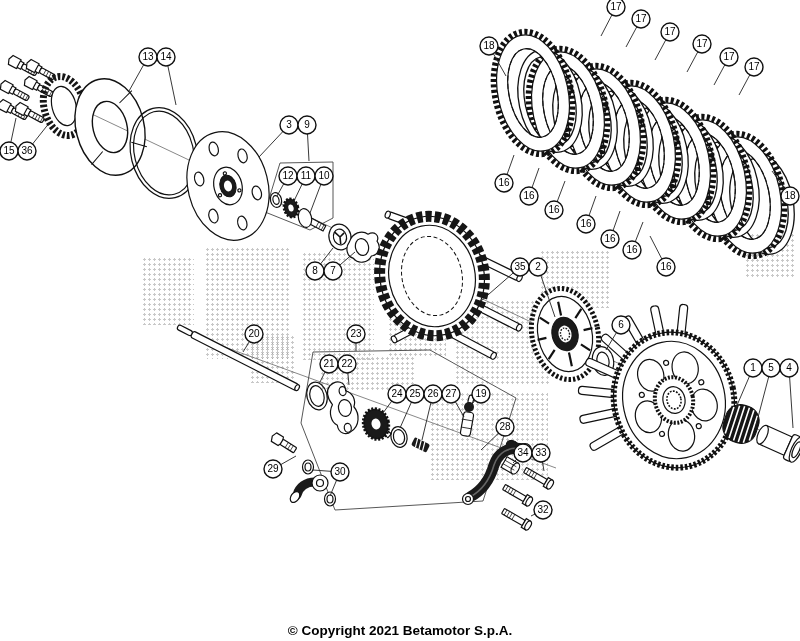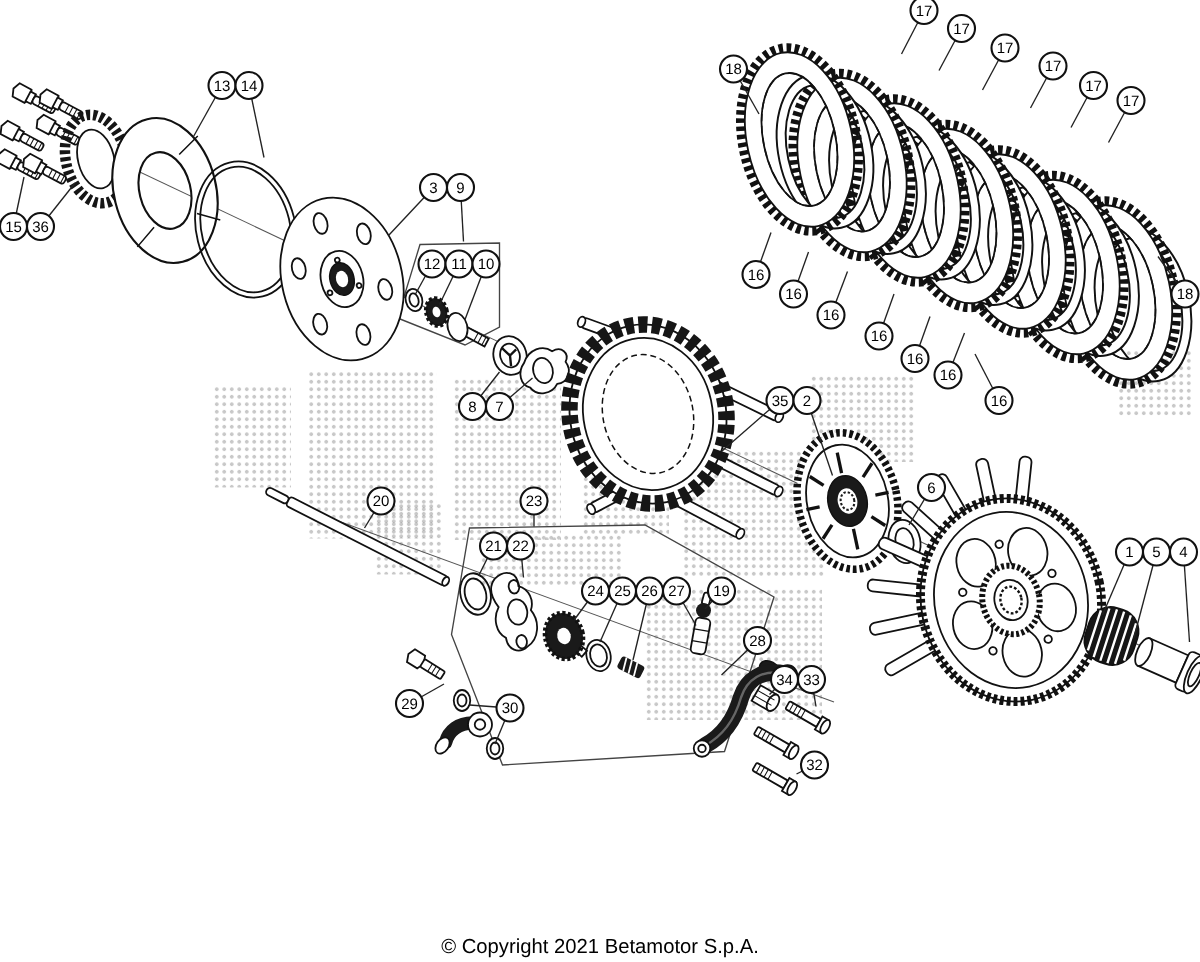--- a/index.html
+++ b/index.html
@@ -2,21 +2,21 @@
 <html><head>
 <meta charset="utf-8">
 <style>
   html,body{margin:0;padding:0;background:#fff;}
   .stage{position:relative;width:800px;height:641px;background:#fff;overflow:hidden;
          font-family:"Liberation Sans",sans-serif;}
   .stage svg{position:absolute;left:0;top:0;}
   .dots{position:absolute;background-image:radial-gradient(#858585 1px,transparent 1.4px);
         background-size:5px 5px;opacity:.45;}
   .copyright{position:absolute;left:50%;transform:translateX(-50%);bottom:3px;
-             font-size:13.5px;font-weight:400;color:#000;white-space:nowrap;}
+             font-size:13.5px;font-weight:700;color:#000;white-space:nowrap;}
   
   .fw{fill:#fff;stroke:#111;stroke-width:1.2;}
   .ln{fill:none;stroke:#111;stroke-width:1.2;}
   .dk{fill:#1a1a1a;stroke:#111;stroke-width:1;}
   .axis{stroke:#555;stroke-width:.7;}
   .outline{fill:none;stroke:#444;stroke-width:.9;}
   .ldr{stroke:#222;stroke-width:.9;}
   .co{fill:#fff;stroke:#111;stroke-width:1.4;}
   .cot{font:10px "Liberation Sans",sans-serif;text-anchor:middle;fill:#000;}
 </style>

